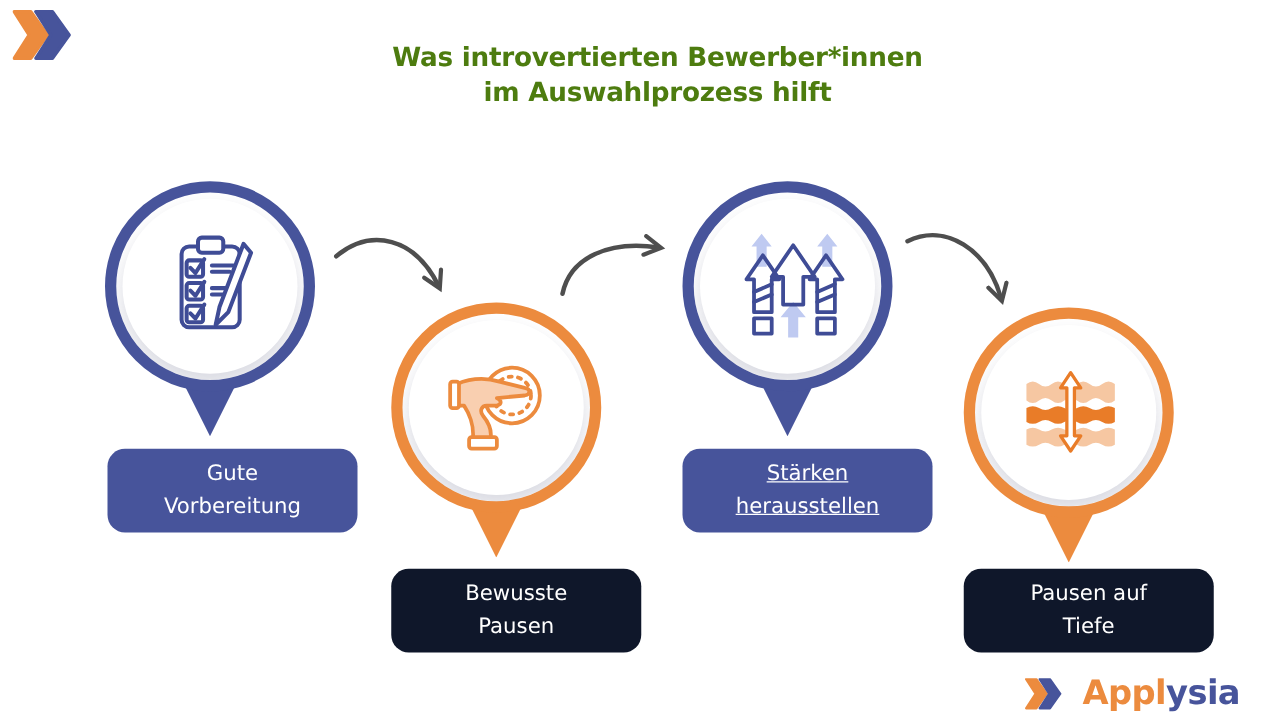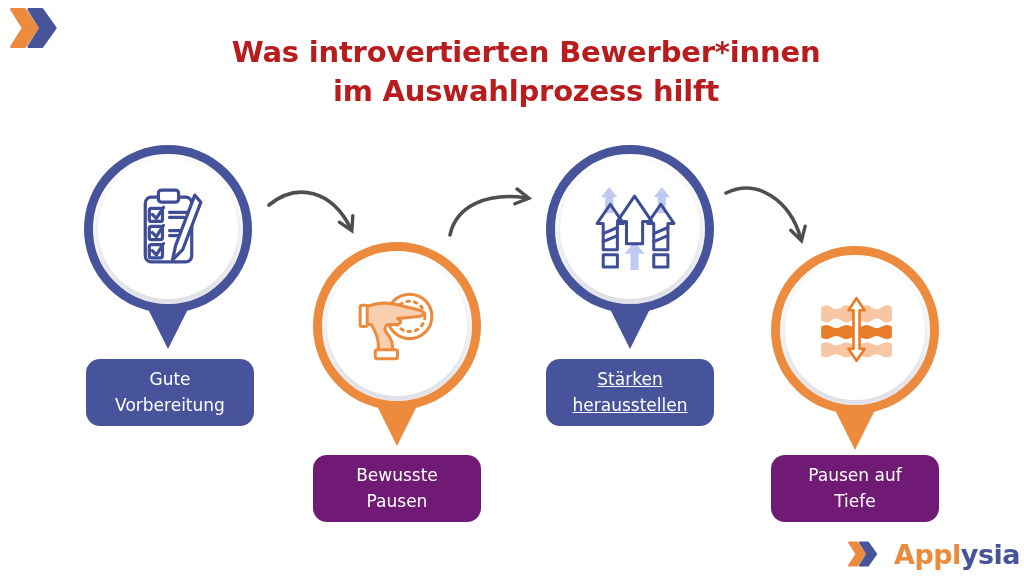--- a/index.html
+++ b/index.html
@@ -2,21 +2,21 @@
 <html><head>
 <meta charset="utf-8">
 <style>
   html,body { margin:0; padding:0; background:#fff; }
   .canvas {
     position:relative; width:1024px; height:576px; background:#ffffff;
     overflow:hidden; font-family:"DejaVu Sans","Liberation Sans",sans-serif;
   }
   .title {
     position:absolute; top:33px; left:0; right:0; text-align:center;
-    font-size:29px; font-weight:700; line-height:1.33; color:#b91c1c;
+    font-size:21px; font-weight:700; line-height:1.33; color:#4d7c0f;
     white-space:pre-line; letter-spacing:-0.2px;margin-left:28px;
   }
   .arrows { position:absolute; inset:0; z-index:0; }
   .circle {
     position:absolute; width:168px; height:168px; border-radius:50%;
     background:#fff; border:9px solid #000; box-sizing:border-box;
     z-index:2; overflow:hidden;
   }
   .circle.blue   { border-color:#47549B; }
   .circle.orange { border-color:#EC8B3E; }
@@ -25,29 +25,29 @@
     box-shadow:0 9px 16px rgba(125,130,155,.30);
     display:flex; align-items:center; justify-content:center;
   }
   .tail {
     position:absolute; width:46px; height:46px; z-index:1;
     clip-path:polygon(0 0, 100% 0, 50% 100%);
   }
   .tail.blue   { background:#47549B; }
   .tail.orange { background:#EC8B3E; }
   .steplabel {
-    position:absolute; width:168px; min-height:62px; border-radius:14px;
+    position:absolute; width:200px; min-height:62px; border-radius:14px;
     color:#fff; display:flex; align-items:center; justify-content:center;
     text-align:center; font-size:17px; line-height:1.5; white-space:pre-line;
     padding:8px 20px; box-sizing:border-box; z-index:2;
   }
   .steplabel.blue   { background:#47549B; }
-  .steplabel.orange { background:#701a75; }
+  .steplabel.orange { background:#0f172a; }
   .toplogo  { position:absolute; top:8px; left:10px; }
-  .footlogo { position:absolute; right:4px; bottom:8px; display:flex; align-items:flex-start; gap:16px; }
+  .footlogo { position:absolute; right:32px; bottom:8px; display:flex; align-items:center; gap:16px; }
   .logo-word { font-size:27px; font-weight:700; letter-spacing:-0.5px; line-height:1; }
   .logo-word .p1 { color:#EC8B3E; }
   .logo-word .p2 { color:#47549B; }
 </style>
 </head>
 <body>
 
 <div class="canvas">
 
   <div class="toplogo">

